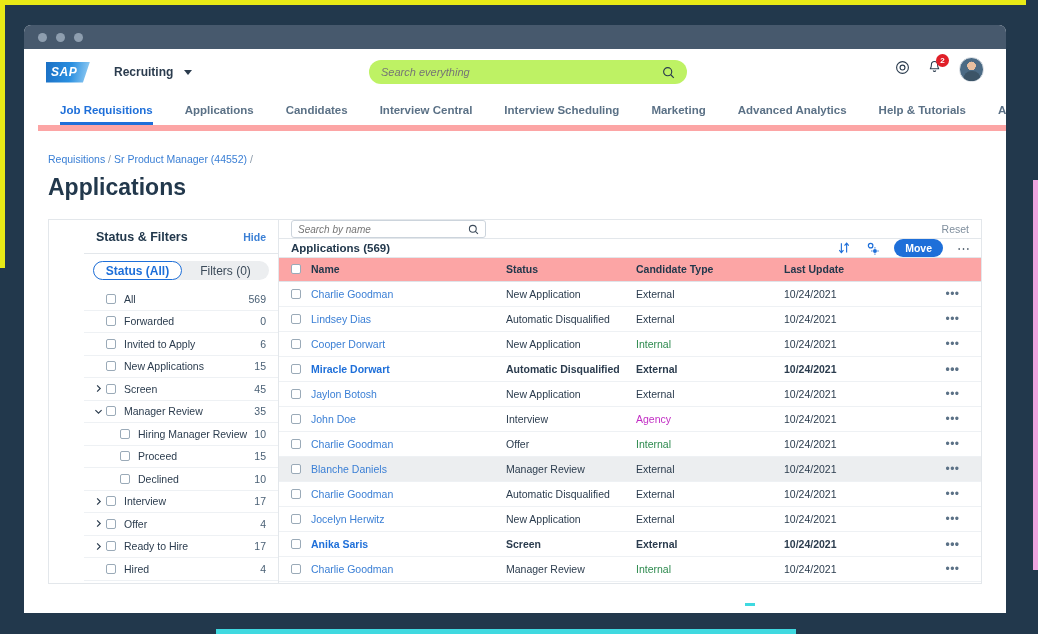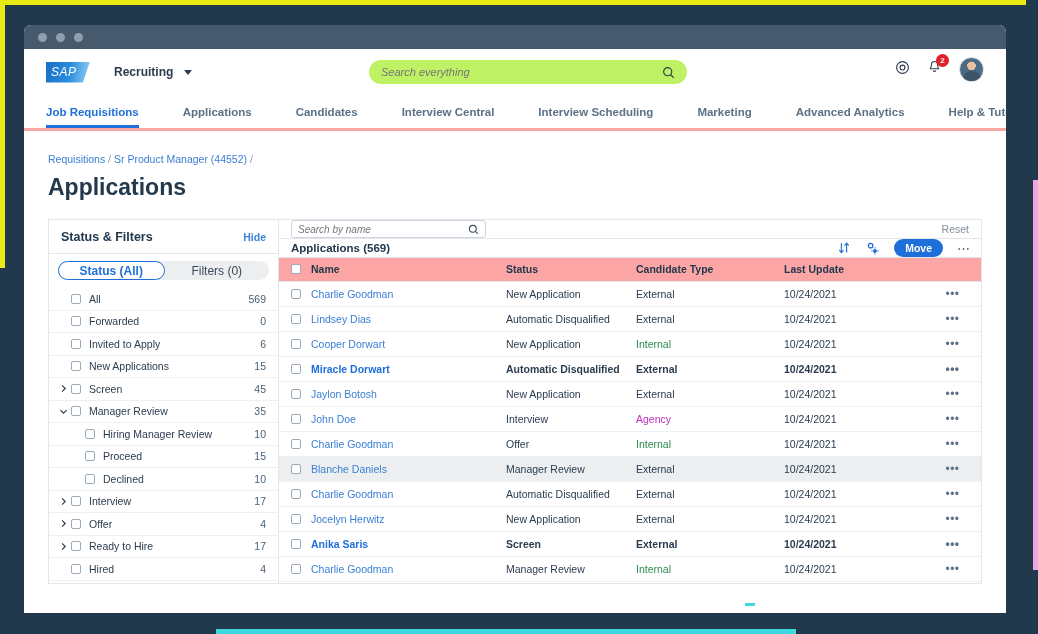--- a/index.html
+++ b/index.html
@@ -39,21 +39,21 @@
     position: relative;
   }
   .sap-logo {
     width: 44px; height: 21px;
     background: linear-gradient(100deg, #1a6fc4 0%, #2a8fe0 55%, #9dd2f5 100%);
     clip-path: polygon(0 0, 100% 0, 84% 100%, 0 100%);
     display: flex; align-items: center; justify-content: flex-start;
     padding-left: 5px;
   }
   .sap-logo span {
-    color: #fff; font-weight: normal; font-size: 12px;
+    color: #fff; font-weight: bold; font-size: 12px;
     letter-spacing: .5px; font-style: italic;
   }
   .app-name {
     margin-left: 24px; font-size: 12px; font-weight: bold; color: #2b3c4e;
   }
   .caret-down {
     display: inline-block; margin-left: 7px;
     border-left: 4px solid transparent; border-right: 4px solid transparent;
     border-top: 5px solid #2b3c4e; vertical-align: middle;
   }
@@ -88,21 +88,21 @@
   .avatar::after {
     content: ''; position: absolute; left: 50%; top: 56%;
     width: 17px; height: 14px; transform: translateX(-50%);
     background: #3c5467; border-radius: 8px 8px 0 0;
   }
 
   
   .navtabs {
     height: 36px; background: #fff;
     display: flex; align-items: stretch; padding: 0 22px;
-    border-bottom: 3px solid #fca5a5; gap: 12px;
+    border-bottom: 6px solid #fca5a5; gap: 0; margin-left: 14px;
   }
   .navtab {
     display: flex; align-items: center; padding: 0 16px;
     font-size: 11.5px; font-weight: bold; color: #5b7186;
     cursor: pointer; position: relative; white-space: nowrap;
   }
   .navtab:first-child { padding-left: 0; }
   .navtab.active { color: #1e6fd9; }
   .navtab.active::after {
     content: ''; position: absolute; left: 0; right: 16px; bottom: 0;
@@ -118,21 +118,21 @@
     margin-top: 9px; margin-bottom: 18px;
   }
 
   
   .content { display: flex; background: #fff; height: 365px; }
 
   
   .sidebar {
     width: 230px; border: 1px solid #e3e7eb; border-right: none;
     margin-left: 24px; background: #fff;
-    display: flex; flex-direction: column;
+    display: flex; flex-direction: column; padding-left: 35px;
   }
   .sb-head {
     display: flex; align-items: center; justify-content: space-between;
     padding: 10px 12px 9px 12px; border-bottom: 1px solid #e3e7eb;
   }
   .sb-title { font-size: 12.5px; font-weight: bold; color: #22384c; }
   .sb-hide { font-size: 10.5px; color: #3a7fd5; font-weight: bold; cursor: pointer; }
   .seg-wrap { padding: 7px 9px 8px 9px; }
   .seg {
     display: flex; background: #eceef0; border-radius: 13px; height: 19px;

